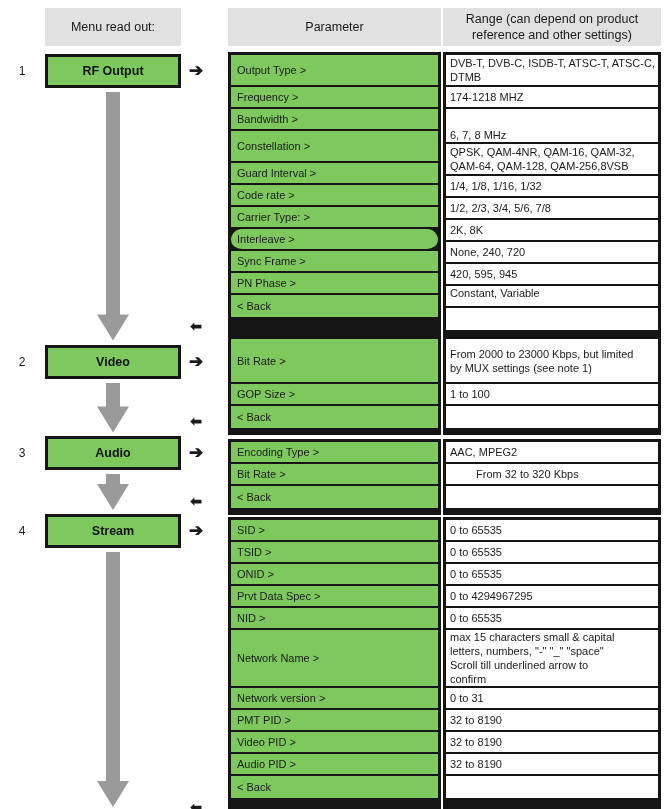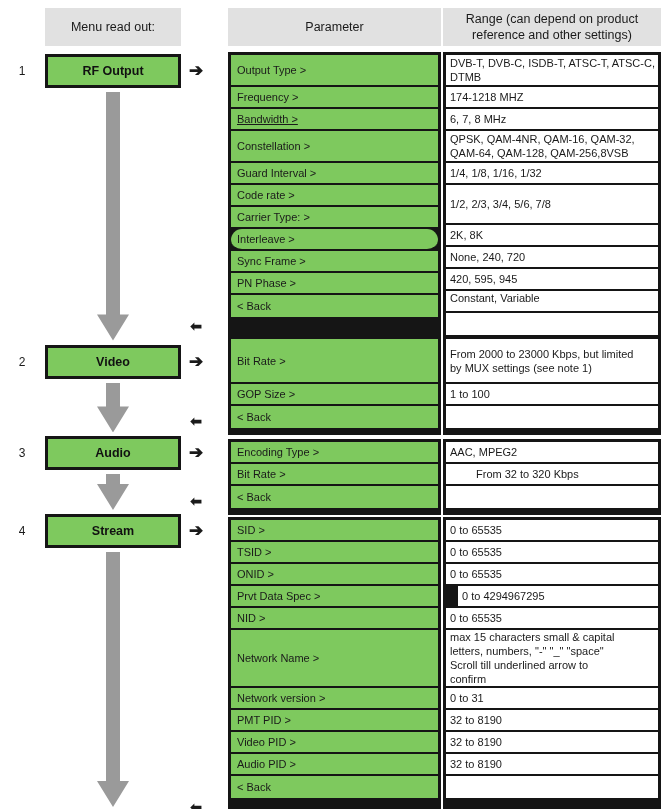--- a/index.html
+++ b/index.html
@@ -87,21 +87,21 @@
     <div class="dnarrow" style="top: 552px; height: 255px;">
       <svg viewBox="0 0 36 255" preserveAspectRatio="none">
         <path d="M11 0 H25 V229 H34 L18 255 L2 229 H11 Z" fill="#9a9a9a"></path>
       </svg>
     </div>
   </div>
 <div id="param-col">
     <div class="grp grp-param" style="top: 52px; height: 288px;">
       <div class="cell cell-p" style="height: 32px;">Output Type &gt;</div>
       <div class="cell cell-p" style="height: 22px;">Frequency &gt;</div>
-      <div class="cell cell-p" style="height: 22px; text-decoration: underline;">Bandwidth &gt;</div>
+      <div class="cell cell-p" style="height: 22px;">Bandwidth &gt;</div>
       <div class="cell cell-p" style="height: 32px;">Constellation &gt;</div>
       <div class="cell cell-p" style="height: 22px;">Guard Interval &gt;</div>
       <div class="cell cell-p" style="height: 22px;">Code rate &gt;</div>
       <div class="cell cell-p" style="height: 22px;">Carrier Type: &gt;</div>
       <div class="cell cell-p" style="height: 22px; border-radius: 11px;">Interleave &gt;</div>
       <div class="cell cell-p" style="height: 22px;">Sync Frame &gt;</div>
       <div class="cell cell-p" style="height: 22px;">PN Phase &gt;</div>
       <div class="cell cell-p" style="height: 22px;">&lt; Back</div>
     </div>
     <div class="grp grp-param" style="top: 336px; height: 99px;">
@@ -130,31 +130,31 @@
   </div>
 <div id="range-col">
     <div class="grp grp-range" style="top: 52px; height: 288px;">
       <div class="cell cell-r" style="height: 32px; flex-direction: column; align-items: flex-start; justify-content: center;">
         <span>DVB-T, DVB-C, ISDB-T, ATSC-T, ATSC-C,</span>
         <span>DTMB</span>
       </div>
       <div class="cell cell-r" style="height: 22px; flex-direction: column; align-items: flex-start; justify-content: center;">
         <span>174-1218 MHZ</span>
       </div>
-      <div class="cell cell-r" style="height: 22px; flex-direction: column; align-items: flex-start; justify-content: center;">
+      <div class="cell cell-r" style="height: 35px; flex-direction: column; align-items: flex-start; justify-content: flex-end;">
         <span>6, 7, 8 MHz</span>
       </div>
       <div class="cell cell-r" style="height: 32px; flex-direction: column; align-items: flex-start; justify-content: center;">
         <span>QPSK, QAM-4NR, QAM-16, QAM-32,</span>
         <span>QAM-64, QAM-128, QAM-256,8VSB</span>
       </div>
       <div class="cell cell-r" style="height: 22px; flex-direction: column; align-items: flex-start; justify-content: center;">
         <span>1/4, 1/8, 1/16, 1/32</span>
       </div>
-      <div class="cell cell-r" style="height: 40px; flex-direction: column; align-items: flex-start; justify-content: center;">
+      <div class="cell cell-r" style="height: 22px; flex-direction: column; align-items: flex-start; justify-content: center;">
         <span>1/2, 2/3, 3/4, 5/6, 7/8</span>
       </div>
       <div class="cell cell-r" style="height: 22px; flex-direction: column; align-items: flex-start; justify-content: center;">
         <span>2K, 8K</span>
       </div>
       <div class="cell cell-r" style="height: 22px; flex-direction: column; align-items: flex-start; justify-content: center;">
         <span>None, 240, 720</span>
       </div>
       <div class="cell cell-r" style="height: 22px; flex-direction: column; align-items: flex-start; justify-content: center;">
         <span>420, 595, 945</span>
@@ -186,21 +186,21 @@
     <div class="grp grp-range" style="top: 517px; height: 304px;">
       <div class="cell cell-r" style="height: 22px; flex-direction: column; align-items: flex-start; justify-content: center;">
         <span>0 to 65535</span>
       </div>
       <div class="cell cell-r" style="height: 22px; flex-direction: column; align-items: flex-start; justify-content: center;">
         <span>0 to 65535</span>
       </div>
       <div class="cell cell-r" style="height: 22px; flex-direction: column; align-items: flex-start; justify-content: center;">
         <span>0 to 65535</span>
       </div>
-      <div class="cell cell-r" style="height: 22px; flex-direction: column; align-items: flex-start; justify-content: center; margin-left: 12px;">
+      <div class="cell cell-r" style="height: 22px; flex-direction: column; align-items: flex-start; justify-content: center;">
         <span>0 to 4294967295</span>
       </div>
       <div class="cell cell-r" style="height: 22px; flex-direction: column; align-items: flex-start; justify-content: center;">
         <span>0 to 65535</span>
       </div>
       <div class="cell cell-r" style="height: 58px; flex-direction: column; align-items: flex-start; justify-content: center;">
         <span>max 15 characters small &amp; capital</span>
         <span>letters, numbers, "-" "_" "space"</span>
         <span>Scroll till underlined arrow to</span>
         <span>confirm</span>

